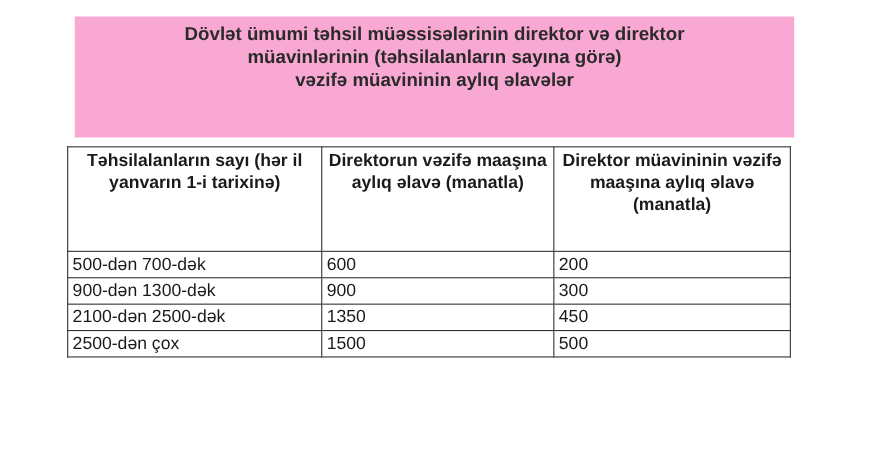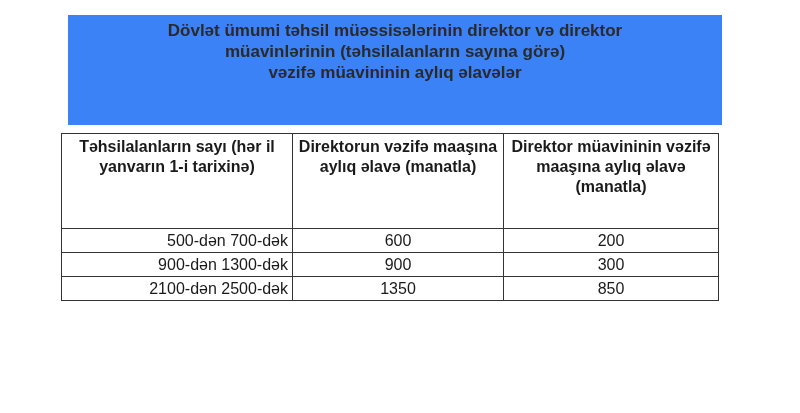--- a/index.html
+++ b/index.html
@@ -14,21 +14,21 @@
       overflow: hidden;
       font-family: "Liberation Sans", sans-serif;
       color: #1a1a1a;
     }
     .title-block {
       position: absolute;
       left: 68px;
       top: 15px;
       width: 654px;
       height: 110px;
-      background: #3b82f6;
+      background: #f9a8d4;
       text-align: center;
       padding-top: 5px;
       box-sizing: border-box;
     }
     .title-line {
       font-weight: bold;
       font-size: 17px;
       line-height: 21px;
       color: #2a2a2a;
     }
@@ -57,22 +57,22 @@
       height: 95px;
       line-height: 20px;
       padding-top: 3px;
       box-sizing: border-box;
     }
     table.salary-table td {
       height: 24px;
       line-height: 22px;
       box-sizing: border-box;
     }
-    td.range-cell { text-align: right; padding-left: 7px; }
-    td.num-cell { text-align: center; }
+    td.range-cell { text-align: left; padding-left: 7px; }
+    td.num-cell { }
   </style>
 </head>
 <body>
 
 <div class="title-block">
   <div class="title-line">Dövlət ümumi təhsil müəssisələrinin direktor və direktor</div>
   <div class="title-line">müavinlərinin (təhsilalanların sayına görə)</div>
   <div class="title-line">vəzifə müavininin aylıq əlavələr</div>
 </div>
 
@@ -96,16 +96,21 @@
       <td class="num-cell">200</td>
     </tr>
     <tr>
       <td class="range-cell">900-dən 1300-dək</td>
       <td class="num-cell">900</td>
       <td class="num-cell">300</td>
     </tr>
     <tr>
       <td class="range-cell">2100-dən 2500-dək</td>
       <td class="num-cell">1350</td>
-      <td class="num-cell">850</td>
+      <td class="num-cell">450</td>
+    </tr>
+    <tr>
+      <td class="range-cell">2500-dən çox</td>
+      <td class="num-cell">1500</td>
+      <td class="num-cell">500</td>
     </tr>
   </tbody>
 </table>
 
 </body></html>

